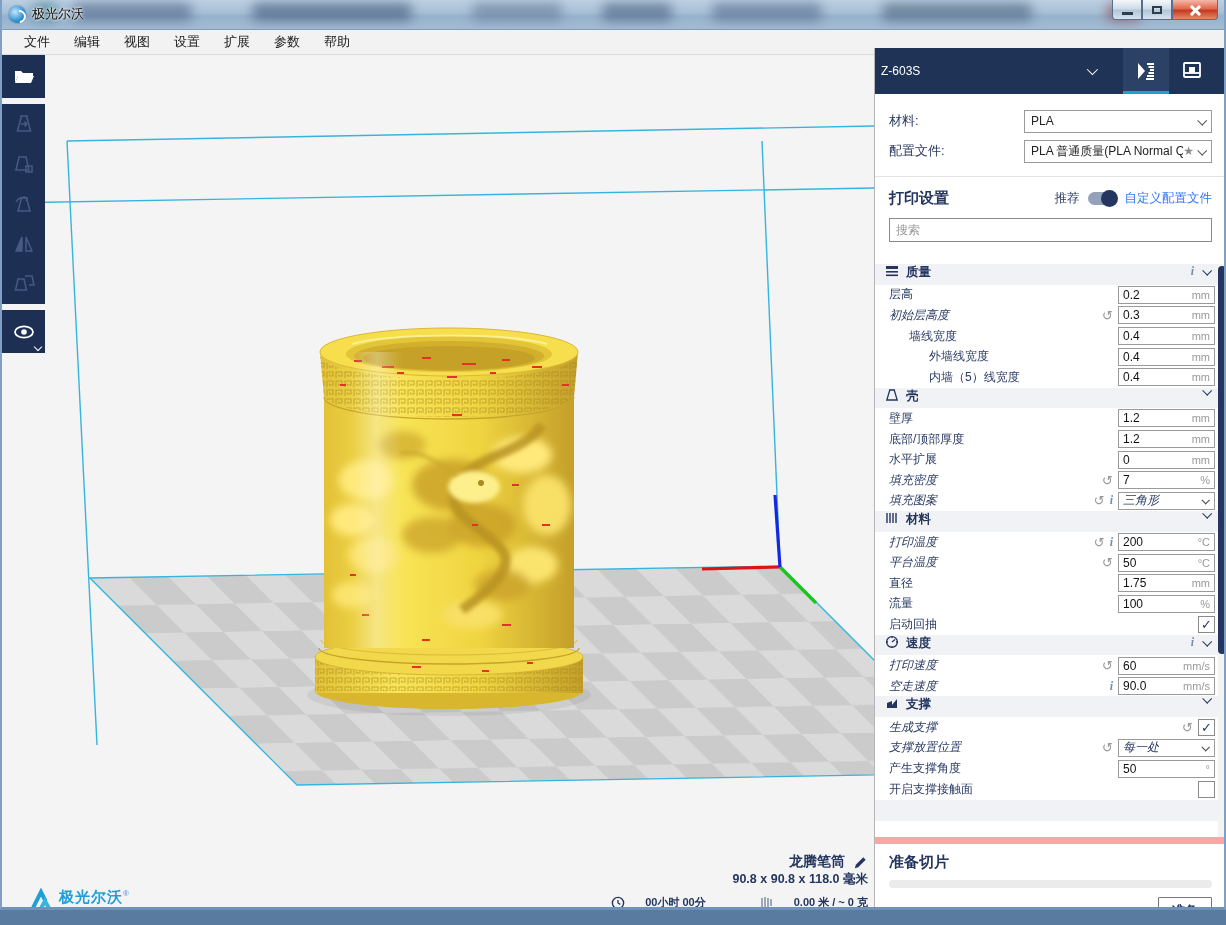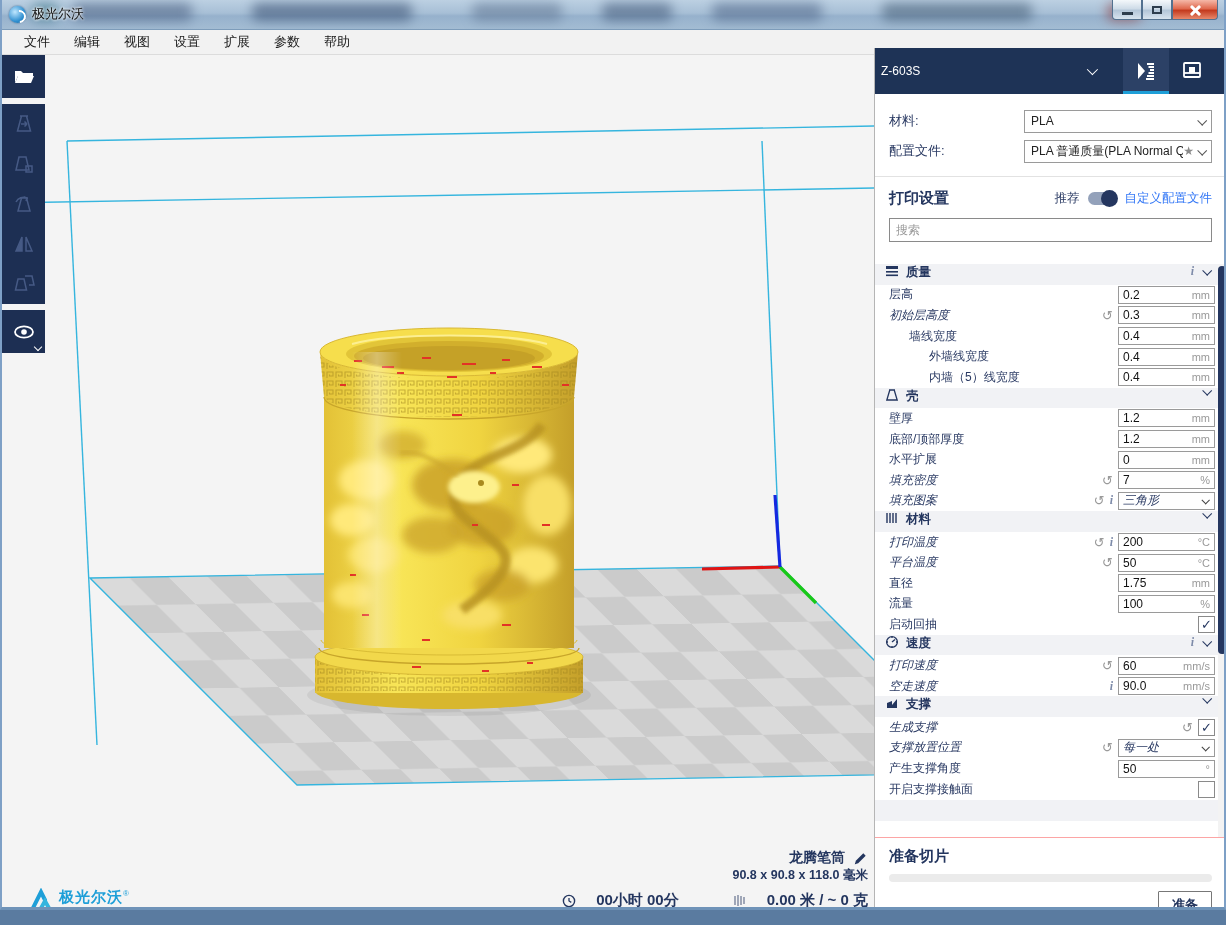--- a/index.html
+++ b/index.html
@@ -43,21 +43,21 @@
   .tchev{position:absolute;right:4px;bottom:3px;width:6px;height:6px;border-right:1.5px solid #fff;border-bottom:1.5px solid #fff;transform:rotate(45deg);}
   
   #logo{position:absolute;left:26px;bottom:8px;display:flex;align-items:flex-start;gap:5px;}
   #logo-cn{font-size:15px;font-weight:bold;color:#1e9fd8;letter-spacing:1px;}
   #logo-reg{font-size:8px;color:#1e9fd8;vertical-align:super;}
   #logo-en{font-size:7px;color:#e05a3a;letter-spacing:2px;margin-top:-1px;}
   
   #model-info{position:absolute;right:6px;bottom:12px;text-align:right;color:#24365f;}
   #model-name-row{display:flex;justify-content:flex-end;align-items:center;gap:8px;font-size:14px;font-weight:bold;}
   #model-dims{font-size:12.5px;font-weight:bold;margin-top:0;}
-  #model-usage{display:flex;justify-content:flex-end;align-items:center;gap:20px;font-size:15px;font-weight:bold;margin-top:7px;color:#24365f;}
+  #model-usage{display:flex;justify-content:flex-end;align-items:center;gap:20px;font-size:11px;font-weight:bold;margin-top:7px;color:#24365f;}
   .usage-sep{width:14px;}
   
   #panel{position:absolute;left:872px;top:48px;width:352px;height:874px;background:#fff;border-left:1px solid #b5b5b5;}
   #p-header{height:46px;background:#1e3356;display:flex;align-items:center;color:#fff;}
   #printer-name{font-size:12px;font-weight:normal;margin-left:6px;}
   #printer-chevron{width:8px;height:8px;border-right:1.7px solid #fff;border-bottom:1.7px solid #fff;transform:rotate(45deg) translateY(-2px);margin-left:auto;margin-right:28px;}
   .ptab{width:46px;height:46px;display:flex;align-items:center;justify-content:center;color:#fff;position:relative;}
   .ptab.active{background:#2c4166;}
   .ptab.active:after{content:"";position:absolute;left:0;bottom:0;width:100%;height:3px;background:#1e9fd8;}
   .ptab svg{width:24px;height:24px;}
@@ -98,21 +98,21 @@
   .ibox .unit{font-size:11px;color:#999;padding-right:4px;}
   .ibox.dd .val{color:#2a3a63;}
   .ibox .boxchev{width:6px;height:6px;border-right:1.5px solid #444;border-bottom:1.5px solid #444;transform:rotate(45deg) translateY(-1px);margin-right:6px;flex:none;}
   .cb{width:17px;height:17px;border:1px solid #8a8a8a;background:#fff;display:flex;align-items:center;justify-content:center;
       font-size:13px;font-weight:bold;color:#24365f;cursor:pointer;}
   .chev{width:7px;height:7px;border-right:1.6px solid #24365f;border-bottom:1.6px solid #24365f;transform:rotate(45deg) translateY(-1px);}
   .chev.left{transform:rotate(135deg) translateX(1px);}
   .sec-cut{height:20.6px;background:#f1f2f5;margin-top:0.5px;}
   #p-scroll{position:absolute;right:0;top:0;width:8px;height:100%;background:#f3f3f3;}
   #p-thumb{position:absolute;right:0;top:2px;width:8px;height:388px;background:#24365f;border-radius:4px;cursor:pointer;}
-  #p-bottom{position:absolute;left:0;bottom:0;width:100%;height:85px;border-top:1px solid #fca5a5;background:#fff;padding:9px 14px;}
+  #p-bottom{position:absolute;left:0;bottom:0;width:100%;height:85px;border-top:7px solid #fca5a5;background:#fff;padding:9px 14px;}
   #prep-title{font-size:15px;font-weight:bold;color:#24365f;}
   #prep-bar{margin-top:8px;height:8px;border-radius:4px;background:#ebebeb;}
   #prep-btn{float:right;margin-top:9px;width:54px;height:27px;border:1px solid #777;background:#fff;
     font-size:13px;font-weight:bold;color:#24365f;border-radius:1px;display:flex;align-items:center;justify-content:center;cursor:pointer;}
   .icon-inline{display:inline-flex;vertical-align:middle;}
 </style>
 </head>
 <body>
 
 <div id="win">

